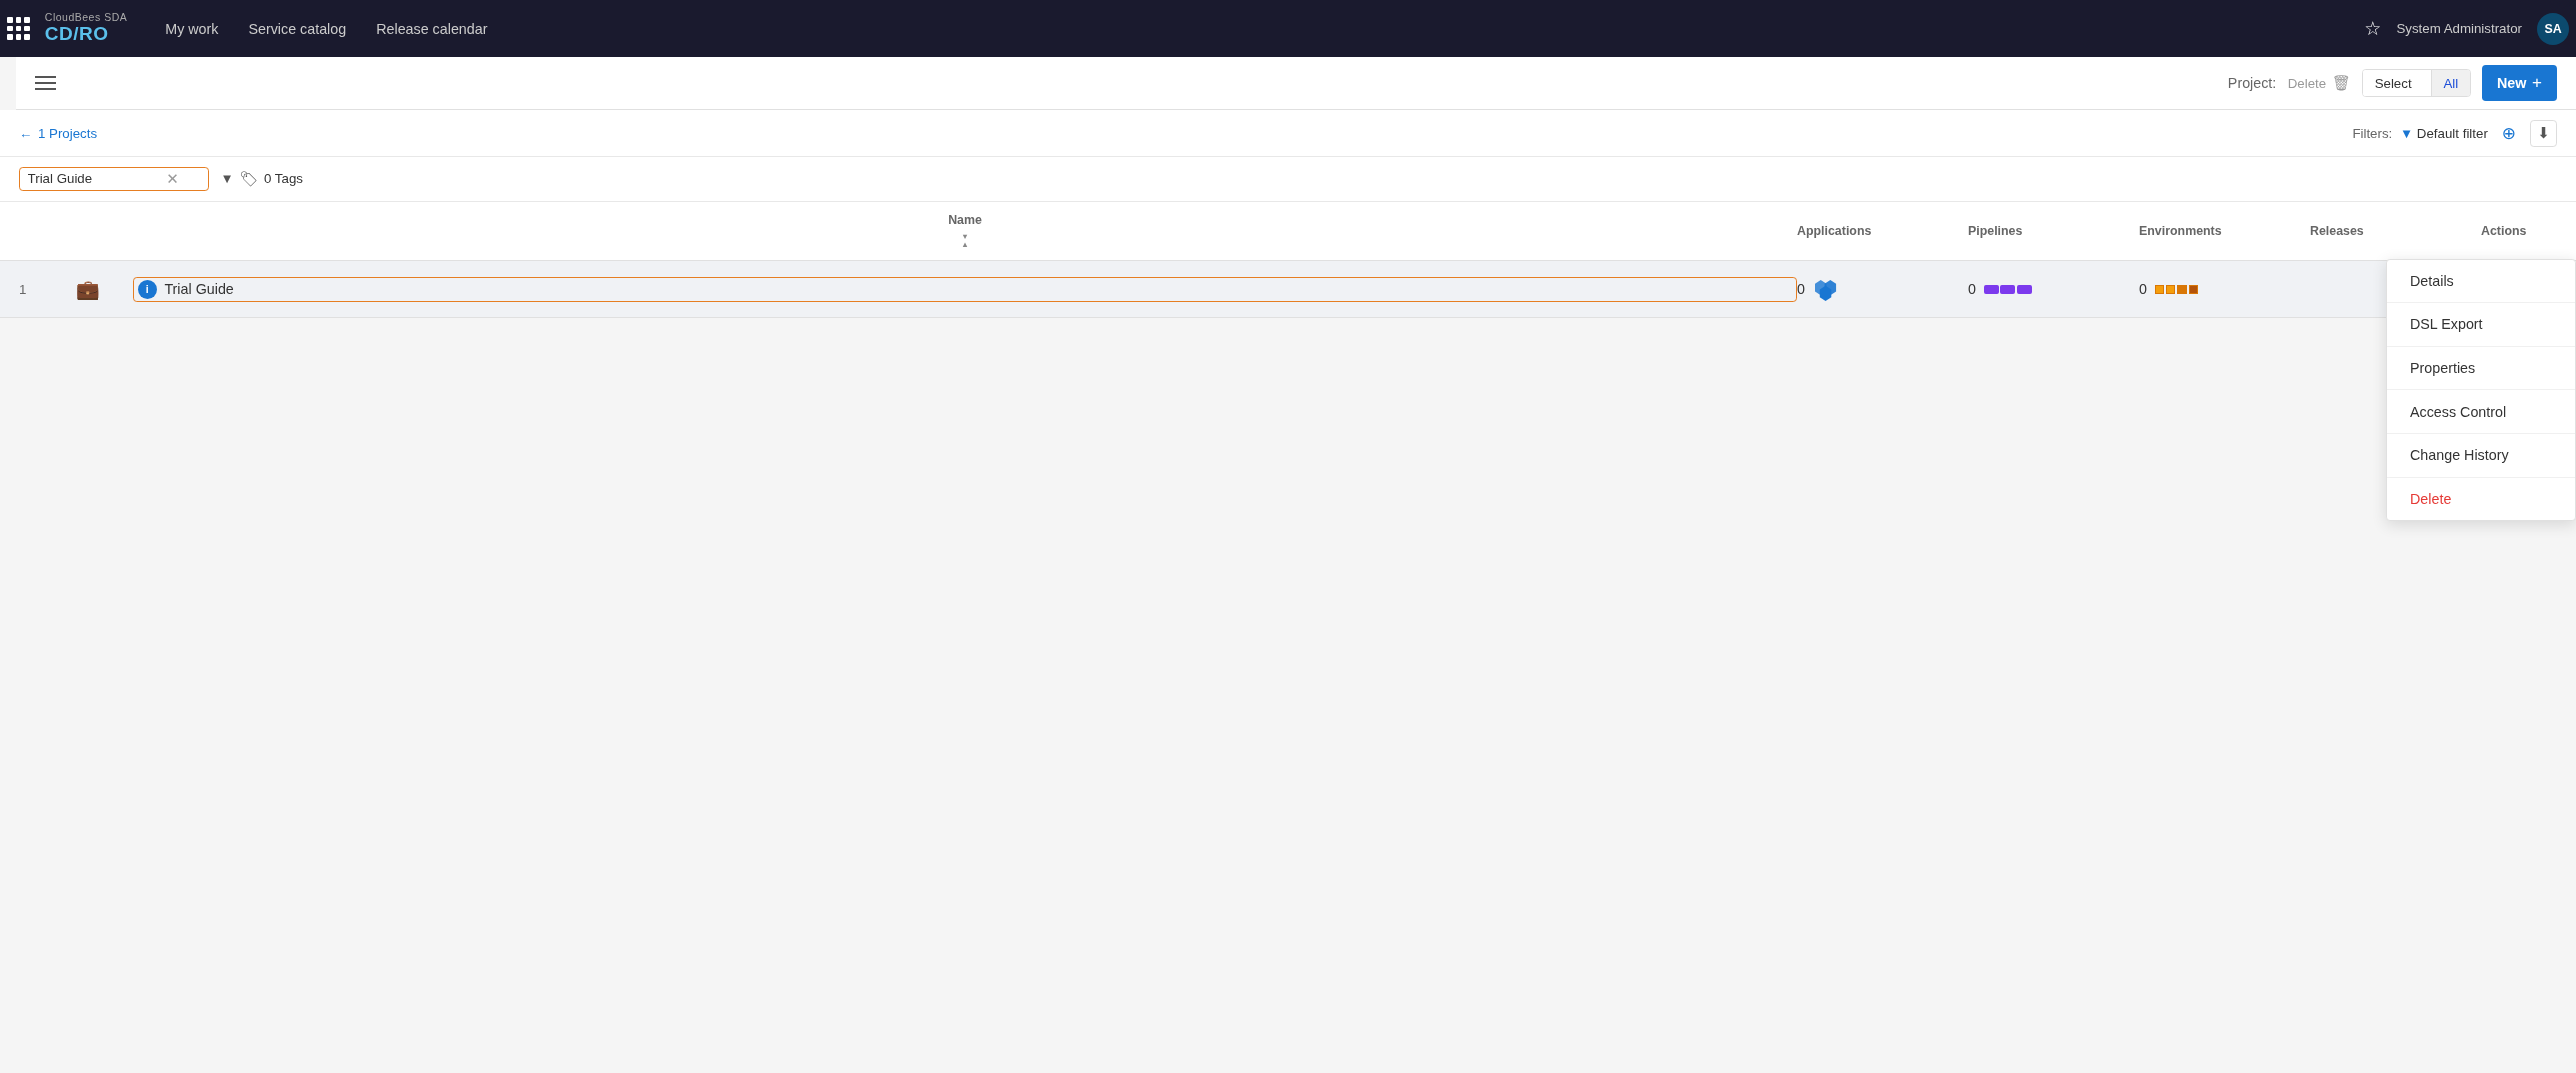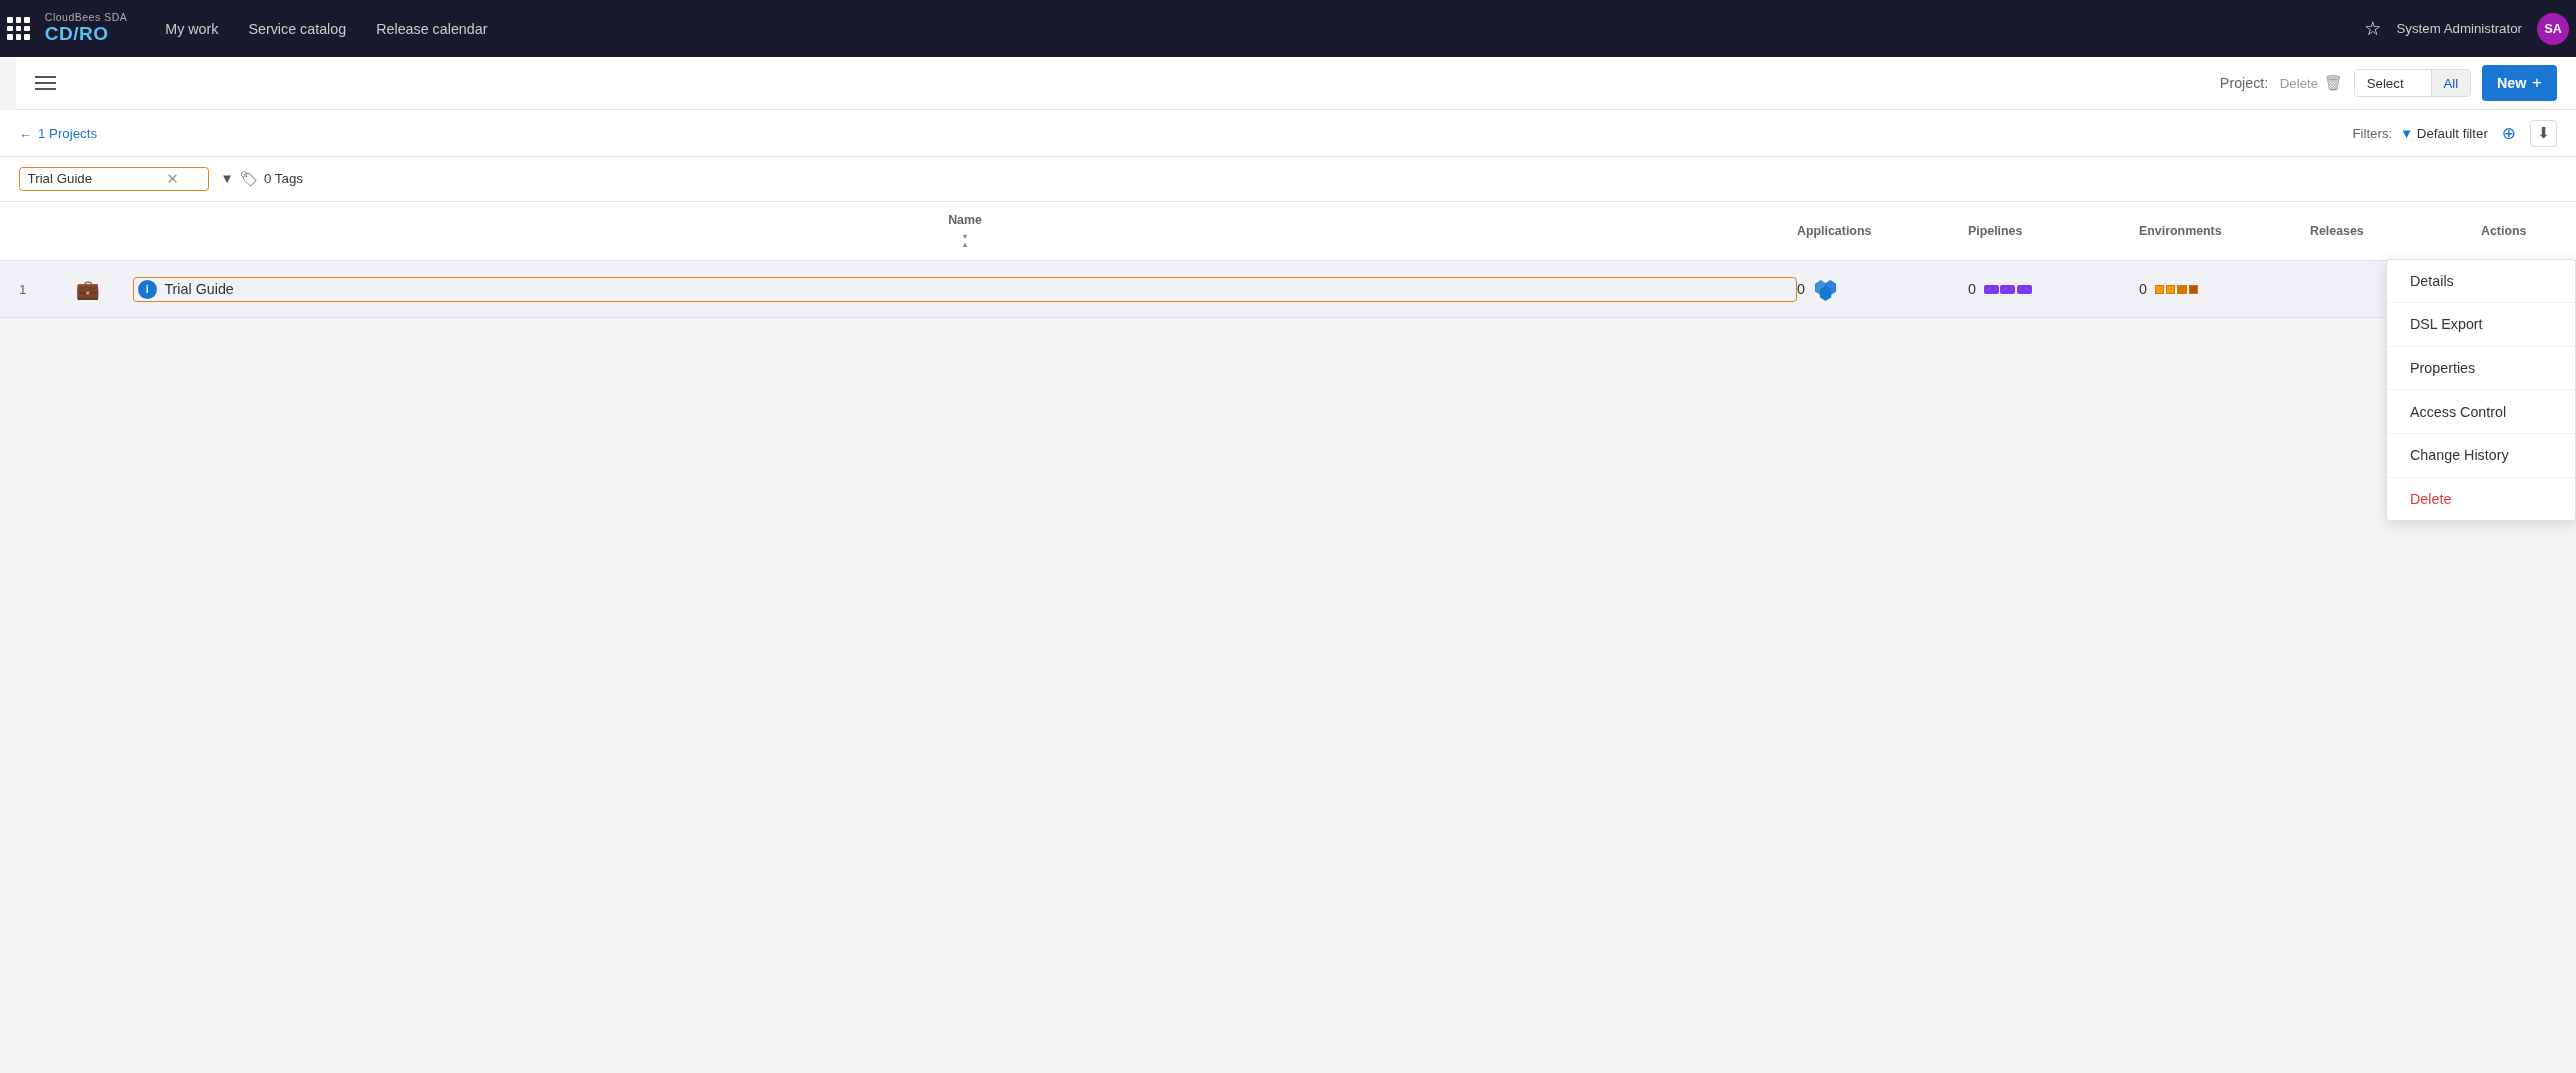--- a/index.html
+++ b/index.html
@@ -65,21 +65,21 @@
       font-size: 19px;
       color: white;
       cursor: pointer;
     }
     .user-name {
       font-size: 13.3px;
       color: #ccc;
     }
     .avatar {
       width: 32px; height: 32px;
-      background: #a21caf;
+      background: #0c4a6e;
       border-radius: 50%;
       display: flex; align-items: center; justify-content: center;
       font-size: 12.4px; font-weight: 600; color: white;
       cursor: pointer;
     }
 
     
     .toolbar {
       background: white;
       border-bottom: 1px solid #e0e0e0;
@@ -103,21 +103,21 @@
     .project-label {
       font-size: 14.3px; color: #666;
     }
     .delete-btn {
       display: flex; align-items: center; gap: 5.7px;
       color: #999; font-size: 13.3px; cursor: pointer;
       background: none; border: none;
     }
     .delete-btn .trash-icon { font-size: 15px; }
     .select-all-btn {
-      display: flex; align-items: flex-end; gap: 16px;
+      display: flex; align-items: flex-end; gap: 8px;
       border: 1px solid #ddd; border-radius: 3.8px; overflow: hidden;
     }
     .select-all-btn .select-label {
       padding: 5.7px 11.4px; font-size: 13.3px; color: #333;
       background: white; cursor: pointer;
     }
     .select-all-btn .all-badge {
       padding: 5.7px 11.4px; font-size: 13.3px; color: #1d4ed8;
       background: #f0f0f0; border-left: 1px solid #ddd; cursor: pointer;
     }

